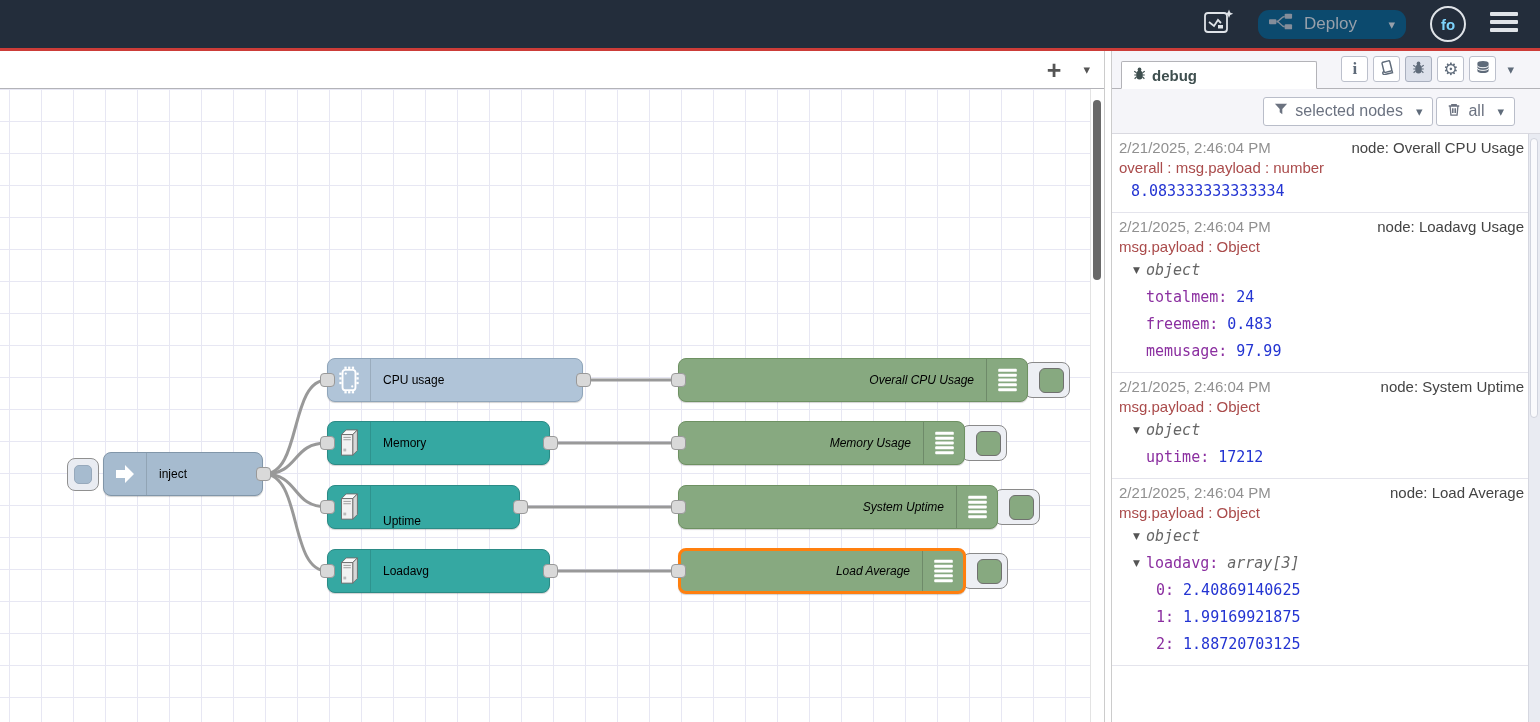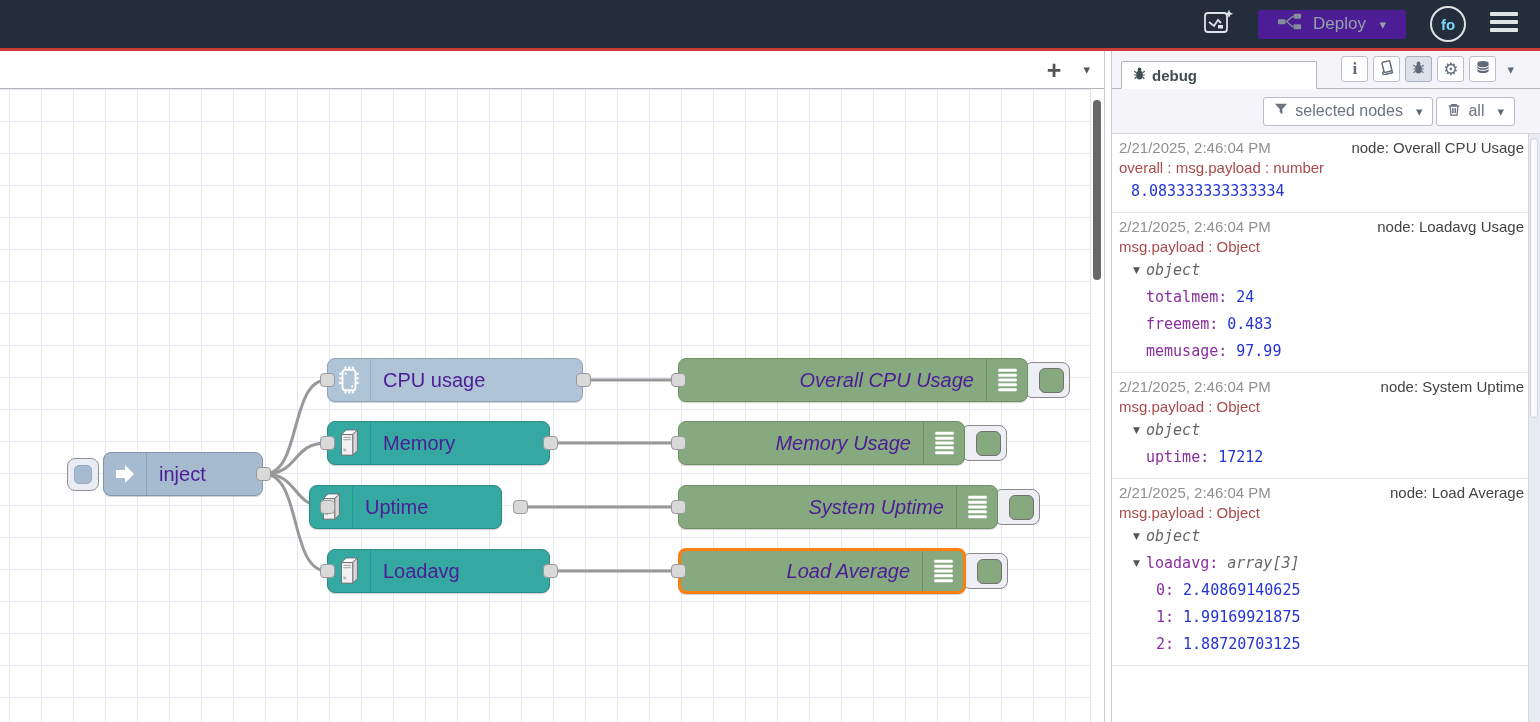--- a/index.html
+++ b/index.html
@@ -5,22 +5,22 @@
 <style>
   * { margin:0; padding:0; }
   body { width:1540px; height:722px; overflow:hidden;
          font-family:"Liberation Sans", sans-serif; background:#fff; }
   .page { position:relative; width:1540px; height:722px; overflow:hidden; }
 
   
   .header { height:48px; background:#232d3b; display:flex; align-items:center;
             justify-content:flex-end; gap:24px; padding-right:22px; }
   .red-line { height:3px; background:#cc3c38; }
-  .deploy { width:148px; height:29px; background:#4c1d95; border-radius:3px;
-            display:flex; align-items:center; gap:11px; padding:0 20px;
+  .deploy { width:148px; height:29px; background:#0c4a6e; border-radius:11px;
+            display:flex; align-items:center; gap:11px; padding:0 11px;
             color:#97a0ab; font-size:17px; box-sizing:border-box; cursor:default; }
   .deploy .dl { flex:1; }
   .avatar { width:36px; height:36px; border:2.5px solid #dfe3e8; border-radius:50%;
             color:#7dd3fc; display:flex; align-items:center; justify-content:center;
             font-size:15px; font-weight:bold; box-sizing:border-box; }
   .caret-w { color:#97a0ab; font-size:13px; font-family:"DejaVu Sans",sans-serif; }
 
   
   .canvas-area { position:absolute; left:0; top:51px; width:1104px; bottom:0; }
   .c-tabbar { height:38px; background:#fff; border-bottom:1px solid #b3b3b8;
@@ -29,32 +29,32 @@
   .plus { font-size:25px; font-weight:bold; color:#555; line-height:20px; }
   .caret-g { font-size:13px; color:#555; font-family:"DejaVu Sans",sans-serif; }
   .flow { position:absolute; left:0; top:38px; right:0; bottom:0; background:#fff;
           background-image:linear-gradient(to right,#e7e7f3 1px,transparent 1px),
                            linear-gradient(to bottom,#e7e7f3 1px,transparent 1px);
           background-size:32px 32px; background-position:9px 0; }
   .wires { position:absolute; left:0; top:0; }
   .node { position:absolute; box-sizing:border-box; height:44px; border-radius:8px;
           border:1.5px solid; display:flex; align-items:center; z-index:2;
           box-shadow:0 1px 1px rgba(0,0,0,0.18); }
-  .node-label { font-size:20px; color:#4c1d95; white-space:nowrap; flex:1; }
+  .node-label { font-size:12px; color:#000000; white-space:nowrap; flex:1; }
   .left-icon .node-label { padding-left:12px; }
   .debug .node-label { text-align:right; font-style:italic; padding-right:12px; }
   .icon-box { width:42px; align-self:stretch; display:flex; align-items:center;
               justify-content:center; }
   .left-icon .icon-box { border-right:1px solid rgba(0,0,0,0.12); }
   .debug .icon-box { border-left:1.5px solid rgba(0,0,0,0.18); width:40px; }
   .n-inject { left:103px; top:363px; width:160px; background:#a6bbcf; border-color:#8196a9; }
   .n-cpu    { left:327px; top:269px; width:256px; background:#b0c4d8; border-color:#8fa5ba; }
   .n-teal   { background:#35a8a2; border-color:#2b8b86; }
   .n-mem    { left:327px; top:332px; width:223px; }
-  .n-up     { left:309px; top:396px; width:193px; }
+  .n-up     { left:327px; top:396px; width:193px;align-items:flex-end; }
   .n-load   { left:327px; top:460px; width:223px; }
   .n-debug  { background:#87a980; border-color:#6e9162; }
   .n-dcpu   { left:678px; top:269px; width:350px; }
   .n-dmem   { left:678px; top:332px; width:287px; }
   .n-dup    { left:678px; top:396px; width:320px; }
   .n-dload  { left:678px; top:459px; width:288px; height:46px;
               border:3px solid #ff7f0e; }
   .port { position:absolute; width:15px; height:14px; background:#d9d9d9;
           border:1.5px solid #999; border-radius:4px; box-sizing:border-box; z-index:3; }
   .toggle { position:absolute; width:46px; height:36px; background:#edeff4;

